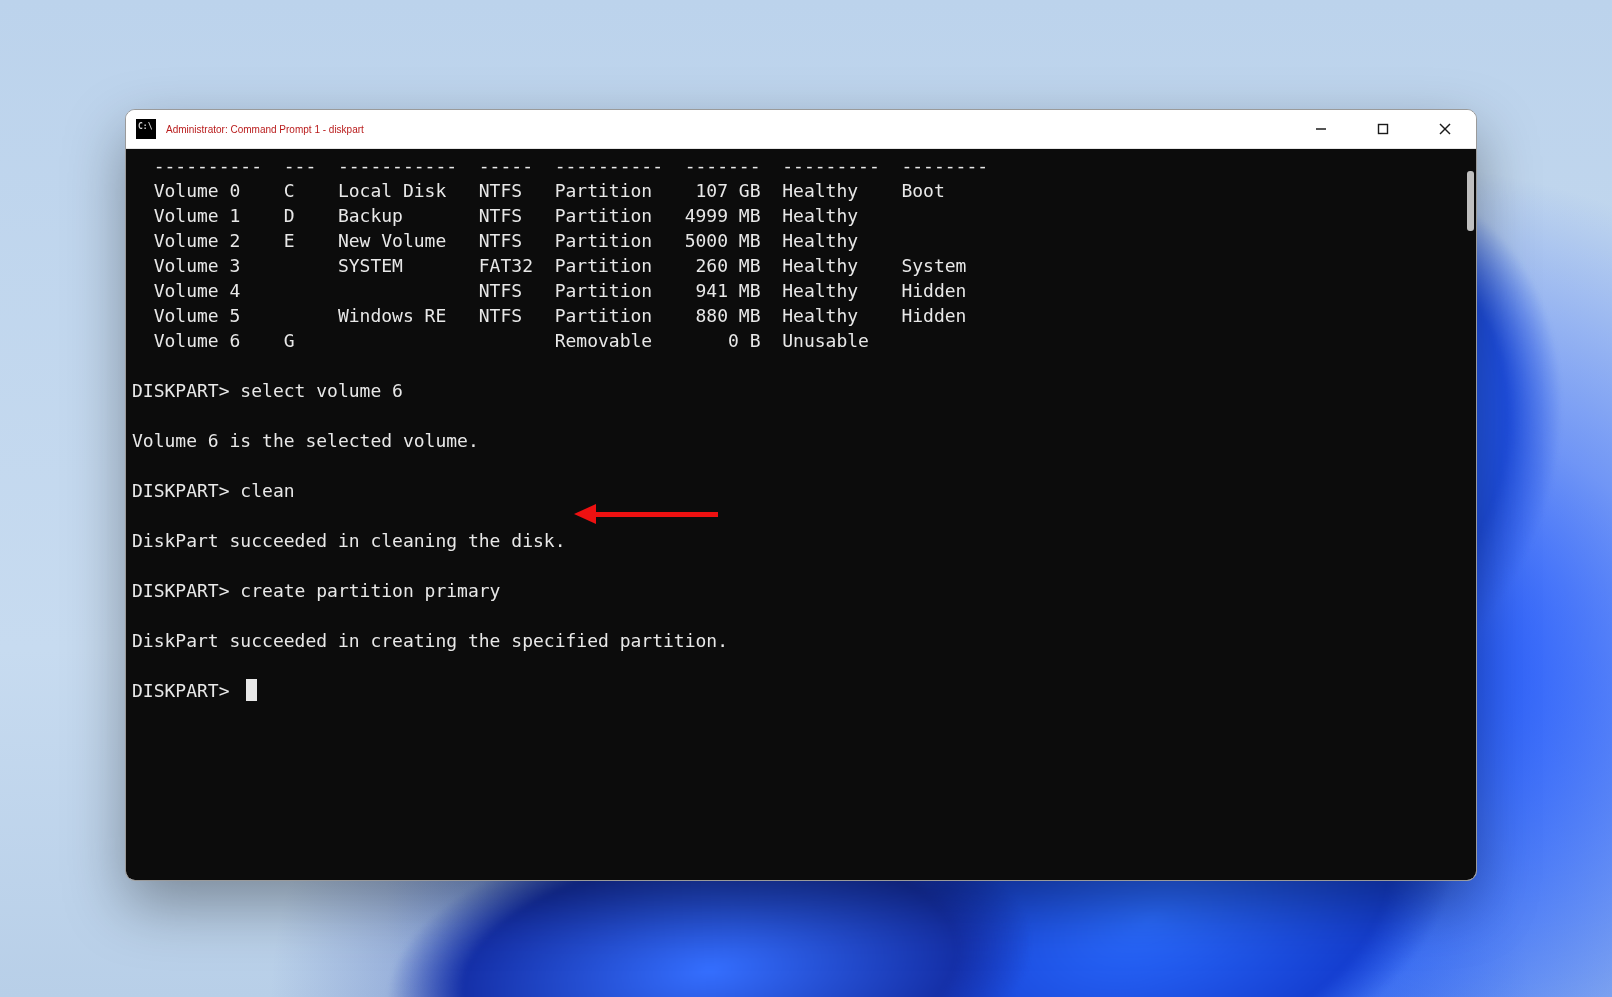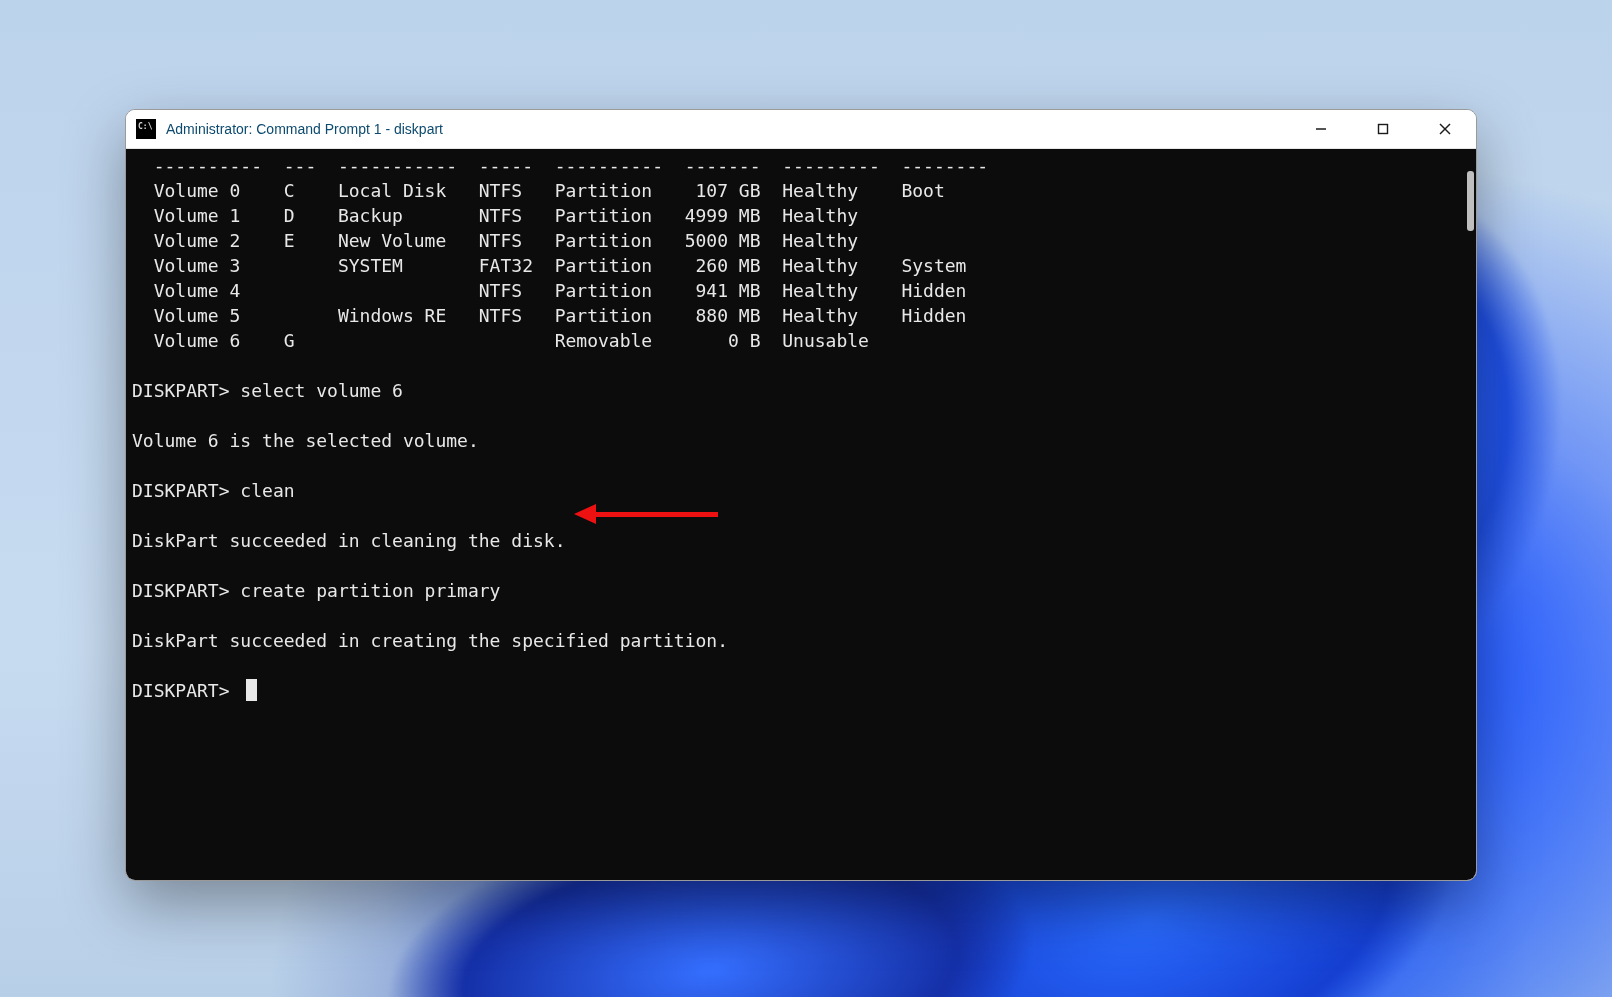--- a/index.html
+++ b/index.html
@@ -20,21 +20,21 @@
 
   
   .window{
     position:absolute;left:125px;top:109px;width:1350px;height:770px;
     background:#ffffff;border:1px solid #9a9a9a;border-radius:10px;overflow:hidden;
     box-shadow:0 24px 60px rgba(0,0,0,.35);
   }
   .titlebar{height:38px;display:flex;align-items:center;gap:10px;padding:0 0 0 10px;background:#ffffff;border-bottom:1px solid #e6e6e6;}
   .app-icon{width:18px;height:18px;background:#000;border:1px solid #000;position:relative;display:inline-block;}
   .app-icon::after{content:"C:\\";position:absolute;left:1px;top:0;font:700 8px/14px Consolas,monospace;color:#d7d7d7;}
-  .title-text{font-size:14px;color:#0c4a6e;white-space:nowrap;}
+  .title-text{font-size:10px;color:#b91c1c;white-space:nowrap;}
   .win-controls{margin-left:auto;display:flex;height:100%;}
   .winbtn{width:62px;height:100%;display:flex;align-items:center;justify-content:center;color:#1b1b1b;}
   .winbtn svg{width:12px;height:12px;stroke:currentColor;stroke-width:1.4;fill:none;}
 
   
   .terminal{
     position:relative;height:calc(100% - 38px);background:#0c0c0c;color:#e8e8e8;
     font:400 18px/25px Consolas,"Cascadia Mono","Courier New",monospace;
     padding:4px 4px 4px 6px;overflow:hidden;
   }

